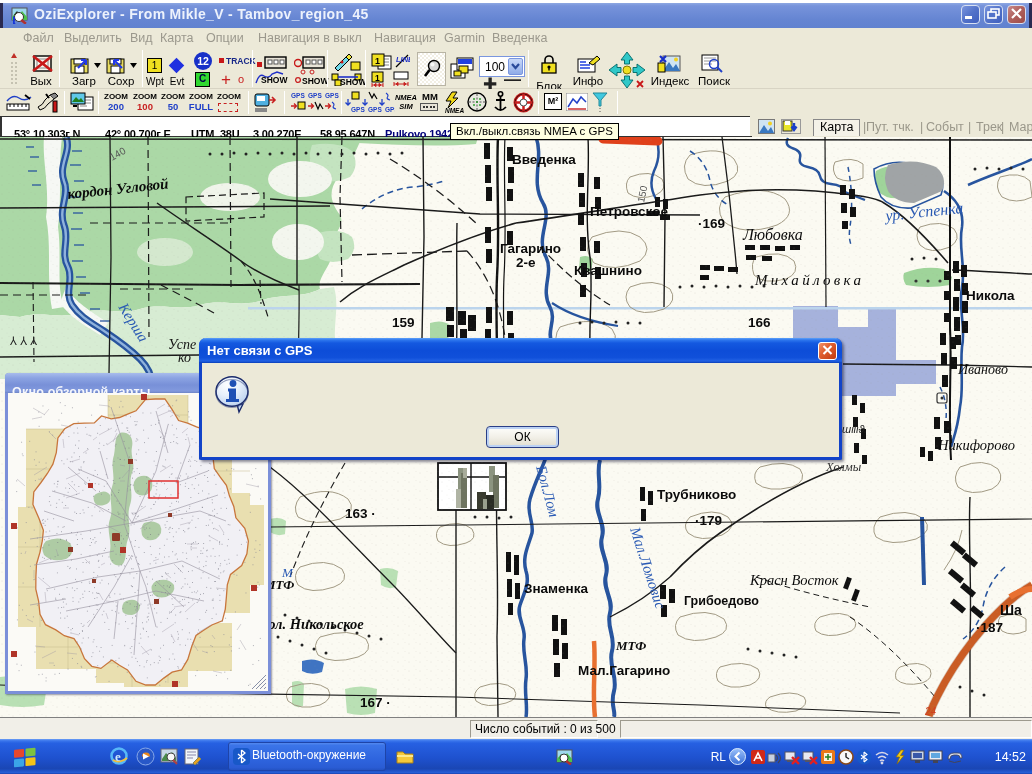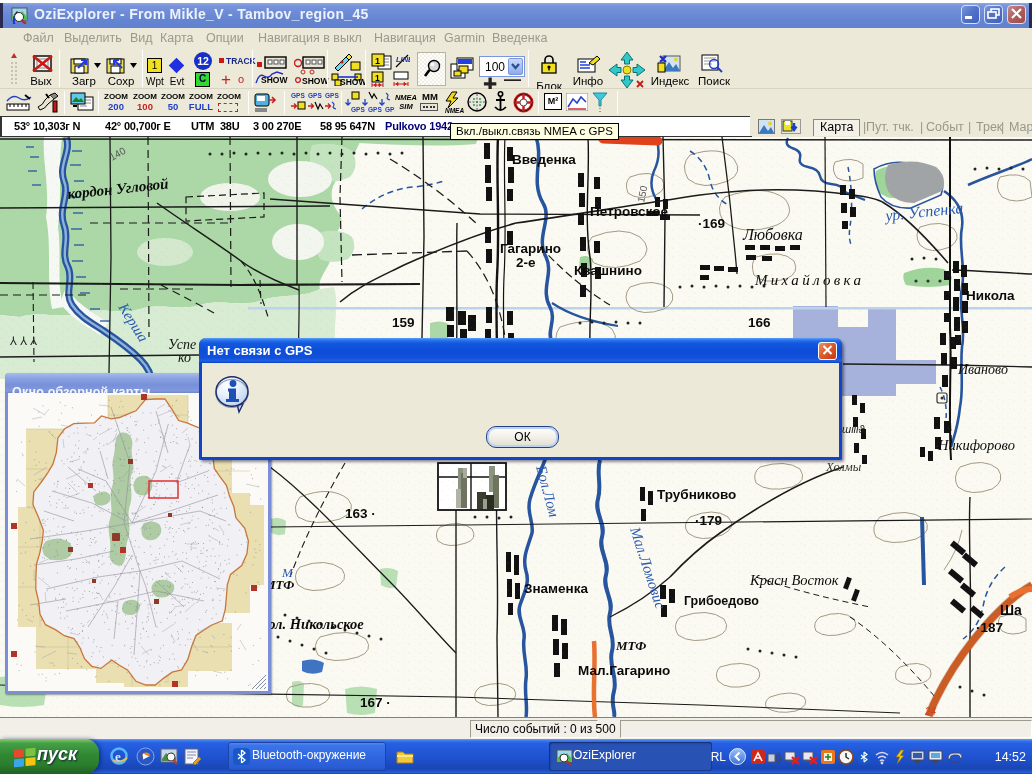--- a/index.html
+++ b/index.html
@@ -10,42 +10,42 @@
 .tbtn{position:absolute;top:3px;width:19px;height:19px;border-radius:4px;border:1px solid #D7E0F2;color:#fff;text-align:center}
 #bmin{left:958px;background:linear-gradient(135deg,#7A95DE 0%,#5272C9 50%,#3F5FBE 100%)}
 #bmax{left:981px;background:linear-gradient(135deg,#7A95DE 0%,#5272C9 50%,#3F5FBE 100%)}
 #bclose{left:1004px;background:linear-gradient(135deg,#C88A8A 0%,#AE5F5B 50%,#9D4C48 100%)}
 #menubar{position:absolute;left:0;top:28px;width:1032px;height:20px;background:#ECE9D8;color:#9B988D;font-size:12.5px}
 #menubar span{position:absolute;top:3px}
 #row1{position:absolute;left:0;top:48px;width:1032px;height:41px;background:#ECE9D8;border-bottom:1px solid #D8D4C4}
 #row2{position:absolute;left:0;top:89px;width:1032px;height:27px;background:#ECE9D8}
 #coordbar{position:absolute;left:0;top:116px;width:1032px;height:21px;background:#ECE9D8;font-size:11px;color:#000}
 #coordwhite{position:absolute;left:0;top:0;width:752px;height:21px;background:#fff;border:1px solid #333;border-left:2px solid #333}
-#coordbar b{position:absolute;top:4px;font-weight:bold;letter-spacing:-.2px;white-space:nowrap}
+#coordbar b{position:absolute;top:12px;font-weight:bold;letter-spacing:-.2px;white-space:nowrap}
 #tabszone{position:absolute;left:750px;top:0;width:282px;height:20px;background:#ECE9D8;font-size:12.5px;color:#9A978A}
 .sep1{position:absolute;top:2px;width:1px;height:37px;background:#C9C5B5;border-right:1px solid #fff}
 .sep2{position:absolute;top:2px;width:1px;height:23px;background:#C9C5B5;border-right:1px solid #fff}
 .lbl{position:absolute;font-size:11.5px;color:#000;text-align:center}
 #map{position:absolute;left:0;top:137px;width:1032px;height:580px;background:#FBFAF4}
 #statusbar{position:absolute;left:0;top:717px;width:1032px;height:22px;background:#F1EFE8;border-top:1px solid #808080;font-size:12px;color:#000}
 #statusbar div{position:absolute;top:2px;height:18px;border:1px solid;border-color:#9D9A8E #fff #fff #9D9A8E;padding:1px 4px;white-space:nowrap}
 #taskbar{position:absolute;left:0;top:739px;width:1032px;height:35px;background:linear-gradient(180deg,#6FA0F5 0%,#3A76EC 5%,#2660E2 12%,#1E51CE 55%,#1A46B4 85%,#2760DA 97%,#1538A0 100%)}
 #startbtn{position:absolute;left:0;top:0;width:99px;height:35px;background:linear-gradient(180deg,#8CCB72 0%,#44A045 12%,#318834 45%,#2A7D2D 75%,#225E24 100%);border-radius:0 14px 14px 0;box-shadow:2px 0 4px rgba(0,20,80,.5);color:#fff;font-weight:bold;font-style:italic;font-size:18px;text-shadow:1px 1px 2px #123;padding:5px 0 0 37px}
 .task{position:absolute;top:3px;height:29px;border-radius:3px;color:#fff;font-size:12px;padding:6px 0 0 24px;white-space:nowrap}
 .tasknorm{background:linear-gradient(180deg,#5E92F2 0%,#3B74E8 12%,#2E64DE 60%,#2A5CD4 88%,#2250BE 100%);box-shadow:inset 0 0 0 1px #1E44A8}
 .taskpress{background:#2853B4;box-shadow:inset 1px 1px 2px #16307C,inset 0 0 0 1px #1A3A90}
 #tray{position:absolute;right:0;top:0;height:35px;color:#fff;font-size:12px}
 #clock{position:absolute;right:6px;top:11px;color:#fff;font-size:12.5px}
 #tooltip{position:absolute;left:450px;top:123px;height:17px;background:#FFFFE1;border:1px solid #000;font-size:11.5px;padding:1px 5px 0 5px;z-index:40;white-space:nowrap}
 #dialog{position:absolute;left:199px;top:201px;width:643px;height:122px;background:#ECE9D8;border:3px solid #1243C8;border-top:none;border-radius:7px 7px 2px 2px;box-shadow:2px 2px 3px rgba(0,0,30,.45);z-index:30}
 #dlgtitle{position:absolute;left:-3px;top:0;width:643px;height:25px;border-radius:7px 7px 0 0;background:linear-gradient(180deg,#5EA1F8 0%,#2E77EE 8%,#1459E0 20%,#0D4DD8 50%,#1050DA 78%,#2161E4 92%,#0A3EB8 100%);color:#fff;font-weight:bold;font-size:13px;padding:5px 0 0 8px}
 #dlgclose{position:absolute;right:5px;top:4px;width:19px;height:18px;border-radius:3px;border:1px solid #fff;background:linear-gradient(135deg,#F0926C 0%,#E06030 40%,#C03A10 100%);color:#fff}
 #dlgbody{position:absolute;left:0;top:25px;width:637px;height:94px;background:#ECE9D8;font-size:12.3px}
 #dlgtext{position:absolute;left:86px;top:13px;width:580px;line-height:15px;font-size:10.2px}
-#okbtn{position:absolute;left:284px;top:63px;width:73px;height:22px;background:linear-gradient(180deg,#FEFEFC 0%,#F2F0E8 50%,#E0DDCE 100%);border:1px solid #2A3F87;border-radius:10px;box-shadow:inset 0 0 0 2px #BCD2F4;text-align:center;font-size:12px;padding-top:3px}
+#okbtn{position:absolute;left:284px;top:63px;width:73px;height:22px;background:linear-gradient(180deg,#FEFEFC 0%,#F2F0E8 50%,#E0DDCE 100%);border:1px solid #2A3F87;border-radius:4px;box-shadow:inset 0 0 0 2px #BCD2F4;text-align:center;font-size:12px;padding-top:3px}
 #ovwin{position:absolute;left:5px;top:236px;width:266px;height:321px;border:3px solid #7B8FD9;border-top:none;border-radius:4px 4px 0 0;background:#fff;z-index:20;box-shadow:1px 1px 2px rgba(0,0,40,.4)}
 #ovtitle{position:absolute;left:-3px;top:0;width:266px;height:20px;border-radius:4px 4px 0 0;background:linear-gradient(180deg,#A8BCEC 0%,#8BA3E2 25%,#7890D8 60%,#8299DD 90%,#6D84C6 100%);color:#F4F6FC;font-weight:bold;font-size:12.5px;padding:12px 0 0 7px;letter-spacing:.2px}
 #ovbody{position:absolute;left:0;top:20px;width:260px;height:298px;background:#fff;overflow:hidden}
 </style></head><body>
 <div id="titlebar">
  <svg id="ticon" viewBox="0 0 17 17">
       <rect x="1" y="1" width="15" height="12" fill="#9FD8EF" stroke="#555"></rect>
       <path d="M1 10 L5 5 L8 9 L11 4 L16 10 L16 13 L1 13 Z" fill="#4CC24C"></path>
       <path d="M3 8 L6 4 L9 8" fill="#222"></path>
       <circle cx="8" cy="10" r="4.5" fill="#fff" stroke="#333"></circle>
@@ -1933,21 +1933,20 @@
   </svg>
   <div id="okbtn">ОК</div>
  </div>
 </div>
 </div>
 <div id="statusbar">
  <div style="left:470px;width:128px">Число событий : 0 из 500</div>
  <div style="left:620px;width:412px"></div>
 </div>
 <div id="taskbar">
- <div id="startbtn">пуск</div>
  <svg style="position:absolute;left:13px;top:7px" width="24" height="22" viewBox="0 0 24 22">
       <g transform="skewY(-6)">
         <rect x="1" y="4" width="10" height="8" rx="1" fill="#E8482C"></rect>
         <rect x="12.5" y="4" width="10" height="8" rx="1" fill="#7DC242"></rect>
         <rect x="1" y="13.5" width="10" height="8" rx="1" fill="#3BA5E8"></rect>
         <rect x="12.5" y="13.5" width="10" height="8" rx="1" fill="#F4C318"></rect>
       </g>
     </svg>
  <svg style="position:absolute;left:110px;top:8px" width="19" height="19" viewBox="0 0 19 19">
       <circle cx="9" cy="9" r="7.5" fill="none" stroke="#58B8F8" stroke-width="2.6"></circle>
@@ -1965,21 +1964,20 @@
       <path d="M2 12 L6 6 L9 9 L12 5 L16 11 L16 14 L2 14 Z" fill="#4A8A4A"></path>
       <circle cx="11" cy="10" r="4" fill="#F8F8F8" stroke="#444"></circle>
       <path d="M13 13 L17 17" stroke="#B04040" stroke-width="2"></path>
     </svg>
  <svg style="position:absolute;left:183px;top:8px" width="19" height="19" viewBox="0 0 19 19">
       <rect x="2" y="2" width="13" height="15" fill="#F2F6FA" stroke="#667"></rect>
       <path d="M4 5 h9 M4 8 h9 M4 11 h6" stroke="#88A"></path>
       <path d="M10 16 L16 10 L18 12 L12 18 Z" fill="#E8A020" stroke="#885"></path>
     </svg>
  <div class="task tasknorm" style="left:228px;width:158px">Bluetooth-окружение</div>
- <div class="task taskpress" style="left:549px;width:163px">OziExplorer</div>
  <svg style="position:absolute;left:233px;top:9px" width="17" height="17" viewBox="0 0 17 17">
       <rect x="0" y="0" width="17" height="17" rx="4" fill="#1858C8"></rect>
       <path d="M8.5 2 L8.5 15 M8.5 2 L12 5 L5 11 M8.5 15 L12 12 L5 6" stroke="#fff" stroke-width="1.3" fill="none"></path>
     </svg>
  <svg style="position:absolute;left:396px;top:10px" width="18" height="15" viewBox="0 0 18 15">
       <path d="M1 3 L7 3 L9 5 L17 5 L17 14 L1 14 Z" fill="#F4C83C" stroke="#A88018"></path>
       <path d="M1 7 L17 7" stroke="#FCE88C" stroke-width="2"></path>
     </svg>
  <svg style="position:absolute;left:556px;top:9px" width="17" height="17" viewBox="0 0 17 17">
       <rect x="1" y="2" width="15" height="12" fill="#9FD8EF" stroke="#555"></rect>

